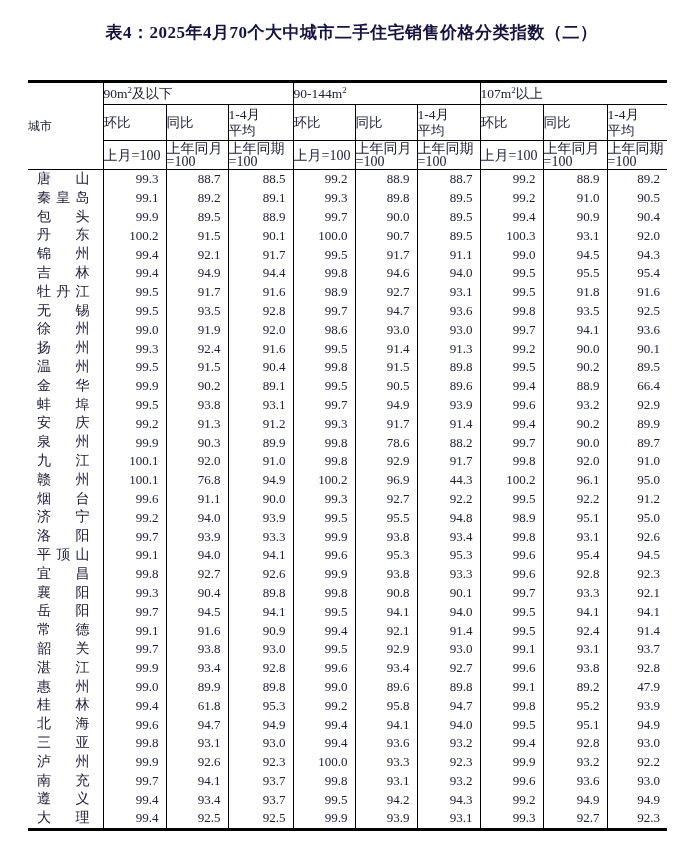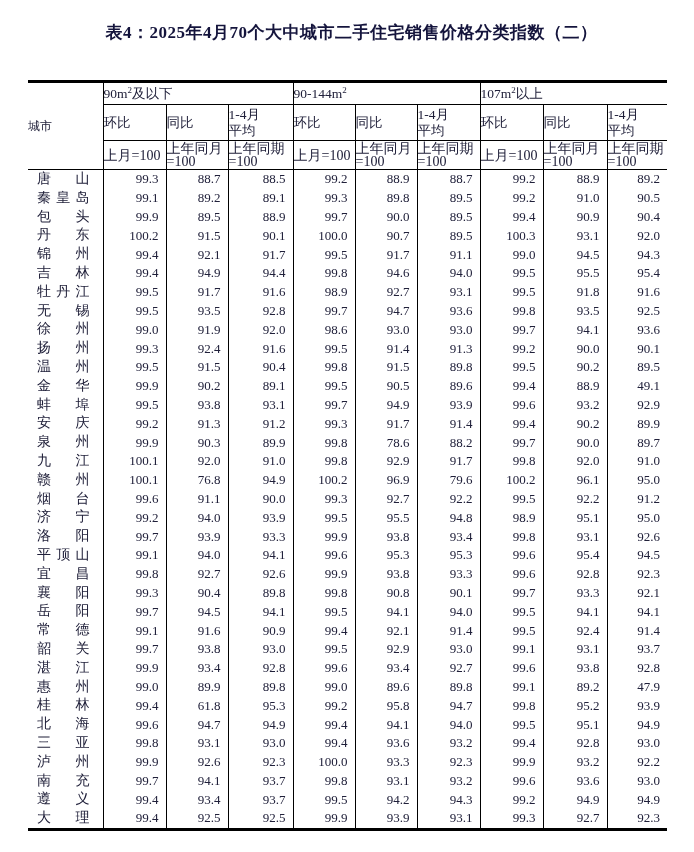--- a/index.html
+++ b/index.html
@@ -371,21 +371,21 @@
           </div>
         </td>
         <td class="num">99.9</td>
         <td class="num">90.2</td>
         <td class="num">89.1</td>
         <td class="num">99.5</td>
         <td class="num">90.5</td>
         <td class="num">89.6</td>
         <td class="num">99.4</td>
         <td class="num">88.9</td>
-        <td class="num">49.1</td>
+        <td class="num">66.4</td>
       </tr>
       <tr>
         <td class="no-left">
           <div class="cwrap">
             <span>蚌</span>
             <span>埠</span>
           </div>
         </td>
         <td class="num">99.5</td>
         <td class="num">93.8</td>
@@ -453,21 +453,21 @@
           <div class="cwrap">
             <span>赣</span>
             <span>州</span>
           </div>
         </td>
         <td class="num">100.1</td>
         <td class="num">76.8</td>
         <td class="num">94.9</td>
         <td class="num">100.2</td>
         <td class="num">96.9</td>
-        <td class="num">79.6</td>
+        <td class="num">44.3</td>
         <td class="num">100.2</td>
         <td class="num">96.1</td>
         <td class="num">95.0</td>
       </tr>
       <tr>
         <td class="no-left">
           <div class="cwrap">
             <span>烟</span>
             <span>台</span>
           </div>

